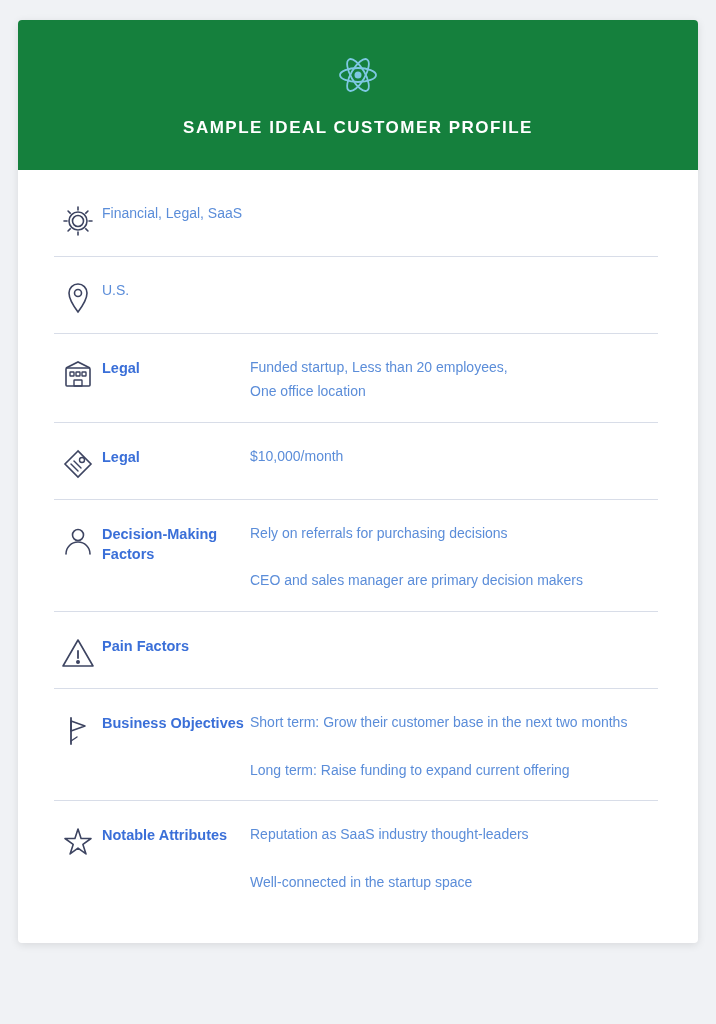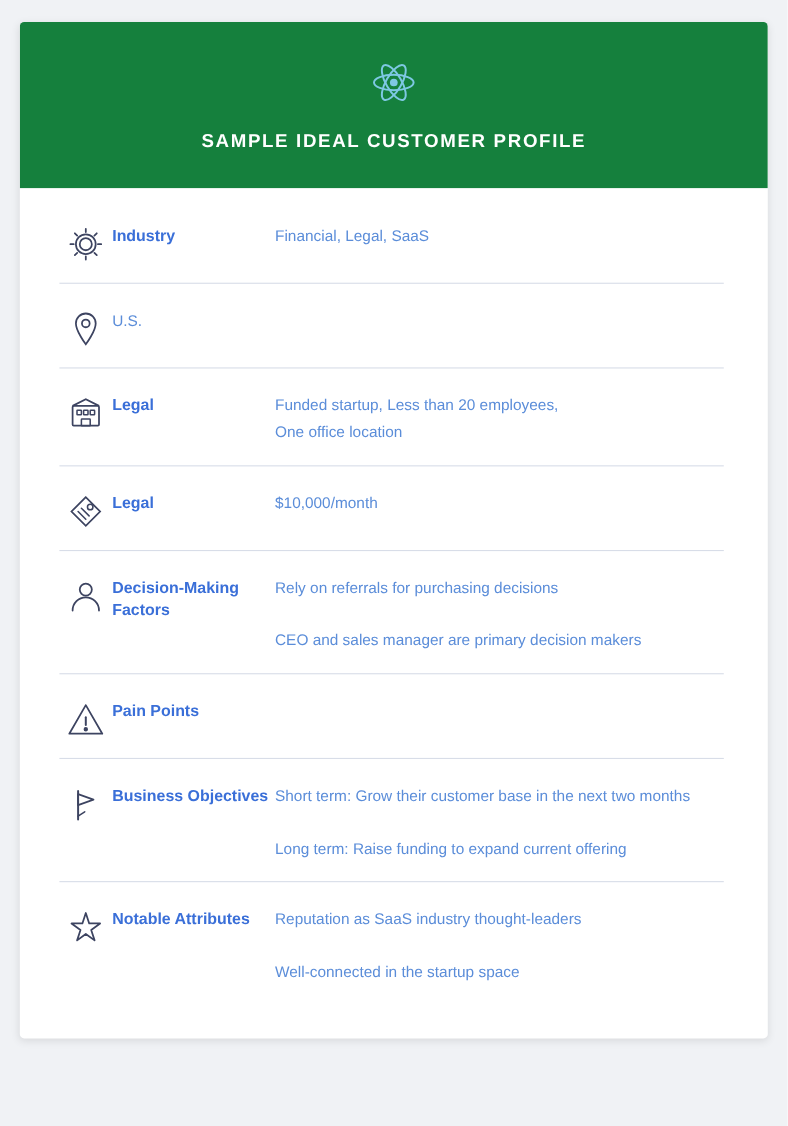--- a/index.html
+++ b/index.html
@@ -104,21 +104,20 @@
   <div class="row">
         <div class="row-icon">
           <svg viewBox="0 0 34 34" fill="none" xmlns="http://www.w3.org/2000/svg">
     <circle cx="17" cy="17" r="5.5" stroke="#3d4461" stroke-width="1.6"></circle>
     <path d="M17 3v3M17 28v3M3 17h3M28 17h3
       M7.05 7.05l2.12 2.12M24.83 24.83l2.12 2.12
       M7.05 26.95l2.12-2.12M24.83 9.17l2.12-2.12" stroke="#3d4461" stroke-width="1.6" stroke-linecap="round"></path>
     <circle cx="17" cy="17" r="9" stroke="#3d4461" stroke-width="1.6"></circle>
   </svg>
         </div>
-        <div class="row-label">Industry</div>
         <div class="row-value">Financial, Legal, SaaS</div>
       </div>
       <div class="row">
         <div class="row-icon">
           <svg viewBox="0 0 34 34" fill="none" xmlns="http://www.w3.org/2000/svg">
     <path d="M17 3C12.03 3 8 7.03 8 12c0 7 9 19 9 19s9-12 9-19c0-4.97-4.03-9-9-9z" stroke="#3d4461" stroke-width="1.6"></path>
     <circle cx="17" cy="12" r="3.5" stroke="#3d4461" stroke-width="1.6"></circle>
   </svg>
         </div>
         <div class="row-value">U.S.</div>
@@ -160,21 +159,21 @@
         <div class="row-value">Rely on referrals for purchasing decisions<br><br>CEO and sales manager are primary decision makers</div>
       </div>
       <div class="row">
         <div class="row-icon">
           <svg viewBox="0 0 34 34" fill="none" xmlns="http://www.w3.org/2000/svg">
     <path d="M17 4L2 30h30L17 4z" stroke="#3d4461" stroke-width="1.6" stroke-linejoin="round"></path>
     <line x1="17" y1="15" x2="17" y2="22" stroke="#3d4461" stroke-width="1.8" stroke-linecap="round"></line>
     <circle cx="17" cy="26" r="1.2" fill="#3d4461"></circle>
   </svg>
         </div>
-        <div class="row-label">Pain Points</div>
+        <div class="row-label">Pain Factors</div>
       </div>
       <div class="row">
         <div class="row-icon">
           <svg viewBox="0 0 34 34" fill="none" xmlns="http://www.w3.org/2000/svg">
     <line x1="10" y1="5" x2="10" y2="31" stroke="#3d4461" stroke-width="1.8" stroke-linecap="round"></line>
     <path d="M10 8l14 5-14 5V8z" stroke="#3d4461" stroke-width="1.6" stroke-linejoin="round"></path>
     <path d="M10 28l6-4" stroke="#3d4461" stroke-width="1.4" stroke-linecap="round"></path>
   </svg>
         </div>
         <div class="row-label">Business Objectives</div>

